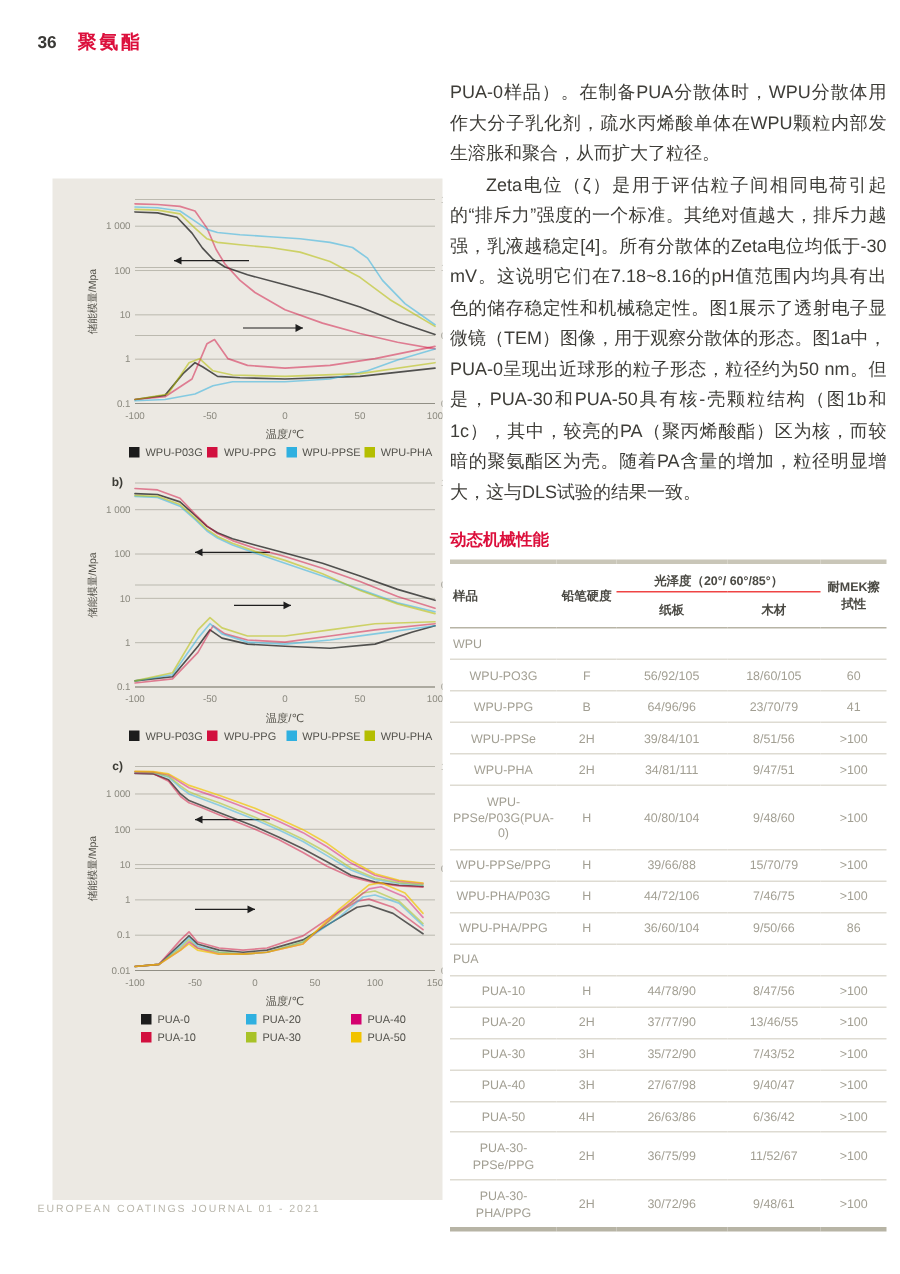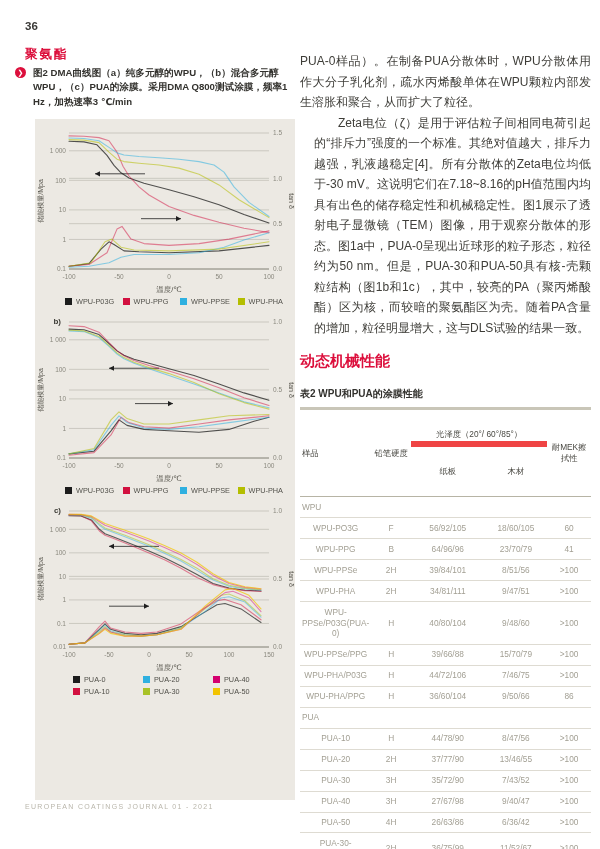--- a/index.html
+++ b/index.html
@@ -1,72 +1,68 @@
 <!DOCTYPE html>
 <html><head>
 <meta charset="utf-8">
 <style>
   * { margin:0; padding:0; box-sizing:border-box; }
   html,body { background:#ffffff; }
   body { font-family:"Liberation Sans","DejaVu Sans",sans-serif; width:600px; height:849px; position:relative; overflow:hidden; color:#3b3a36; }
   .page { position:absolute; inset:0; background:#fff; }
 
   
-  .hdr { position:absolute; top:20px; left:25px; display:flex; align-items:baseline; gap:14px;flex-direction:column; }
+  .hdr { position:absolute; top:20px; left:25px; display:flex; align-items:baseline; gap:14px; }
   .hdr .pnum { font-size:11.5px; font-weight:bold; color:#3a3936; }
   .hdr .sect { font-size:12.5px; font-weight:bold; letter-spacing:2px; }
 
   
   .figcap { position:absolute; top:66px; left:15px; width:282px; display:flex; gap:7px; }
   .figcap .marker { flex:0 0 auto; width:11px; height:11px; border-radius:50%; color:#fff; font-size:7px; line-height:11px; text-align:center; margin-top:1px; }
   .figcap .cap { font-size:9.6px; font-weight:bold; color:#33322e; line-height:1.5; }
 
   
-  .panel { position:absolute; top:119px; left:35px; width:260px; height:681px; background:#ece9e3; padding-top:4px; overflow:hidden; }
+  .panel { position:absolute; top:119px; left:35px; width:260px; height:681px; background:#ece9e3; padding-top:4px; overflow:hidden;padding-left:21px; }
   .chart { margin-bottom:6px; }
   .chart svg { display:block; }
   .legend { display:flex; gap:0; padding-left:30px; margin-top:-2px; }
   .legend .li { display:flex; align-items:center; gap:4px; font-size:7.3px; color:#52514b; width:62px; }
   .legend .li .sw { width:7px; height:7px; flex:0 0 auto; }
   .legend.grid3 { display:grid; grid-template-columns:70px 70px 70px; row-gap:3px; padding-left:38px; }
   .legend.grid3 .li { width:auto; }
 
   
   .rcol { position:absolute; top:51px; left:300px; width:291px; }
   .rcol p { font-size:12px; line-height:20.5px; text-align:justify; color:#3e3d38; }
-  .rcol p.ind { text-indent:2em;margin-left:14px; }
-  .rcol h3 { font-size:15px; font-weight:bold; margin:14px 0 6px 0; }
+  .rcol p.ind { text-indent:2em; }
+  .rcol h3 { font-size:11px; font-weight:bold; margin:14px 0 6px 0; }
   .tblcap { font-size:10px; font-weight:bold; color:#32312d; margin:16px 0 6px 0; }
 
   table.perf { width:291px; border-collapse:collapse; border-top:3px solid #c9c6b8; border-bottom:3px solid #b7b4a5; font-size:8.3px; }
-  table.perf thead th { font-weight:normal; color:#4a4943; text-align:center; vertical-align:middle; padding:19px 2px; line-height:1.35; border-bottom:1px solid #b7b4a5; }
+  table.perf thead th { font-weight:bold; color:#4a4943; text-align:center; vertical-align:middle; padding:6px 2px; line-height:1.35; border-bottom:1px solid #b7b4a5; }
   table.perf thead th.smp { text-align:left; }
   table.perf thead th.grp { border-bottom:none; padding-bottom:1px; }
-  table.perf thead th.sub { border-top:6px solid #ef4444; }
+  table.perf thead th.sub { border-top:1px solid #ef4444; }
   table.perf tbody td { color:#a29f93; padding:4.6px 2px; text-align:center; border-bottom:1px solid #dedbd2; line-height:1.3; }
   table.perf tbody td.smp { text-align:center; }
   table.perf tbody tr.sec td { text-align:left; padding:4.6px 2px; }
   table.perf tbody tr:last-child td { border-bottom:none; }
 
   .footer { position:absolute; top:803px; left:25px; font-size:7px; letter-spacing:1.3px; color:#b9b6ab; }
 </style>
 </head>
 <body>
 
 <div class="page">
 
   <div class="hdr">
     <span class="pnum">36</span>
     <span class="sect accent" style="color: rgb(220, 15, 60);">聚氨酯</span>
   </div>
 
-  <div class="figcap">
-    <span class="marker accent-bg" style="background: rgb(220, 15, 60);">❯</span>
-    <span class="cap">图2 DMA曲线图（a）纯多元醇的WPU，（b）混合多元醇WPU，（c）PUA的涂膜。采用DMA Q800测试涂膜，频率1 Hz，加热速率3 ℃/min</span>
-  </div>
 
   <div class="panel">
     <div class="chart">
       <svg id="svg-a" width="260" height="176">
           <line x1="34" y1="27.792066808102533" x2="234" y2="27.792066808102533" stroke="#b6b3a9" stroke-width="0.6"></line>
           <text x="31" y="29.992066808102532" text-anchor="end" font-size="6.5" fill="#8a887e">1 000</text>
           <line x1="34" y1="57.34405010607691" x2="234" y2="57.34405010607691" stroke="#b6b3a9" stroke-width="0.6"></line>
           <text x="31" y="59.54405010607691" text-anchor="end" font-size="6.5" fill="#8a887e">100</text>
           <line x1="34" y1="86.89603340405127" x2="234" y2="86.89603340405127" stroke="#b6b3a9" stroke-width="0.6"></line>
           <text x="31" y="89.09603340405127" text-anchor="end" font-size="6.5" fill="#8a887e">10</text>
@@ -258,21 +254,20 @@
           </span>
         </div>
     </div>
   </div>
 
   <div class="rcol">
     <p>PUA-0样品）。在制备PUA分散体时，WPU分散体用作大分子乳化剂，疏水丙烯酸单体在WPU颗粒内部发生溶胀和聚合，从而扩大了粒径。</p>
     <p class="ind">Zeta电位（ζ）是用于评估粒子间相同电荷引起的“排斥力”强度的一个标准。其绝对值越大，排斥力越强，乳液越稳定[4]。所有分散体的Zeta电位均低于-30 mV。这说明它们在7.18~8.16的pH值范围内均具有出色的储存稳定性和机械稳定性。图1展示了透射电子显微镜（TEM）图像，用于观察分散体的形态。图1a中，PUA-0呈现出近球形的粒子形态，粒径约为50 nm。但是，PUA-30和PUA-50具有核-壳颗粒结构（图1b和1c），其中，较亮的PA（聚丙烯酸酯）区为核，而较暗的聚氨酯区为壳。随着PA含量的增加，粒径明显增大，这与DLS试验的结果一致。</p>
     <h3 class="accent" style="color: rgb(220, 15, 60);">动态机械性能</h3>
 
-    <div class="tblcap">表2 WPU和PUA的涂膜性能</div>
     <table class="perf">
       <thead>
         <tr>
           <th class="smp" rowspan="2" style="width:70px;">样品</th>
           <th rowspan="2" style="width:40px;">铅笔硬度</th>
           <th class="grp" colspan="2">光泽度（20°/ 60°/85°）</th>
           <th rowspan="2" style="width:44px;">耐MEK擦拭性</th>
         </tr>
         <tr>
           <th class="sub" style="width:74px;">纸板</th>

